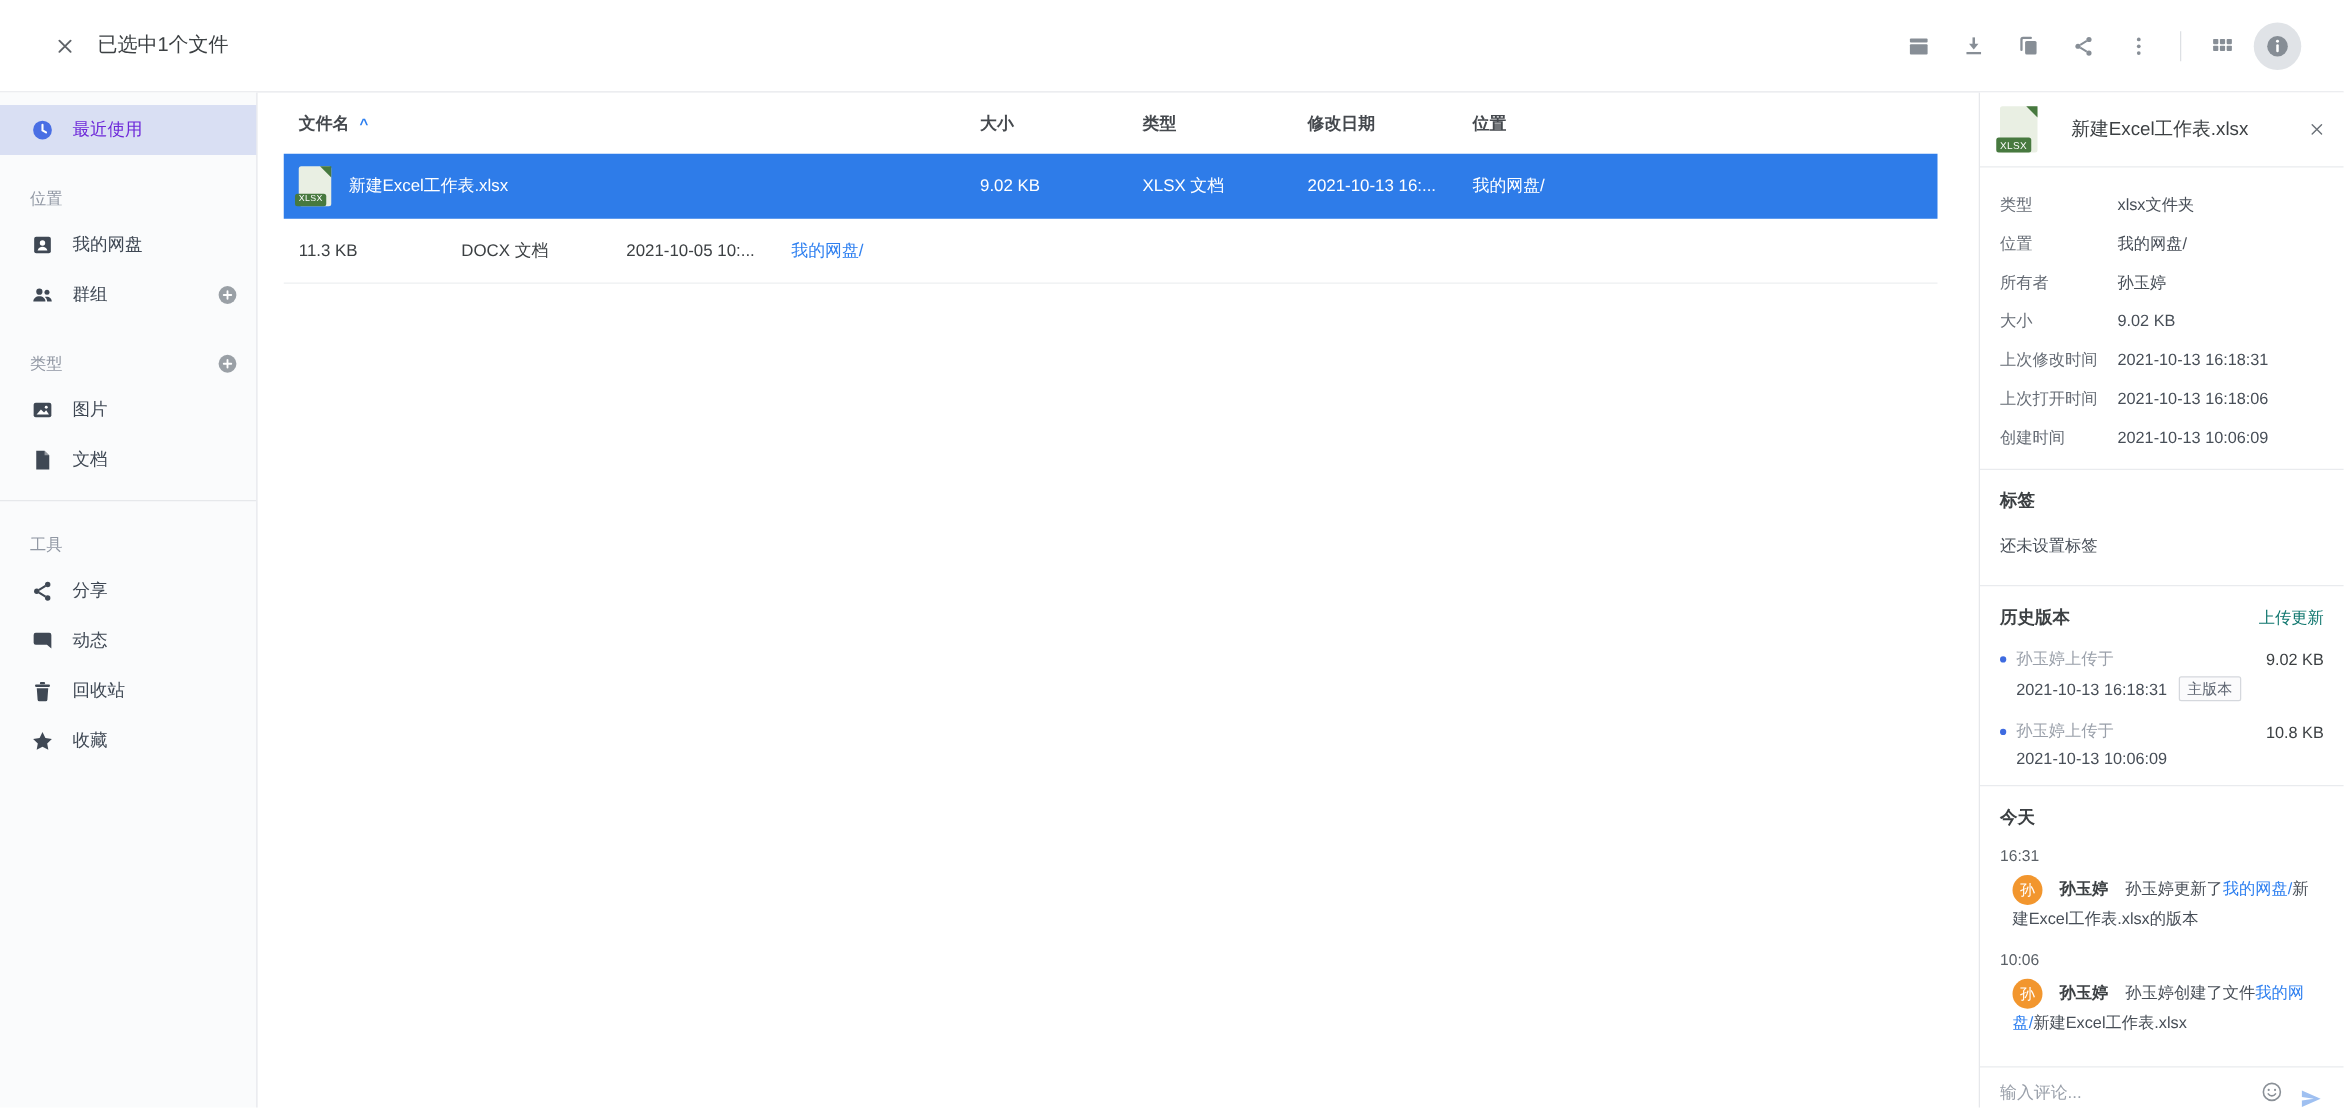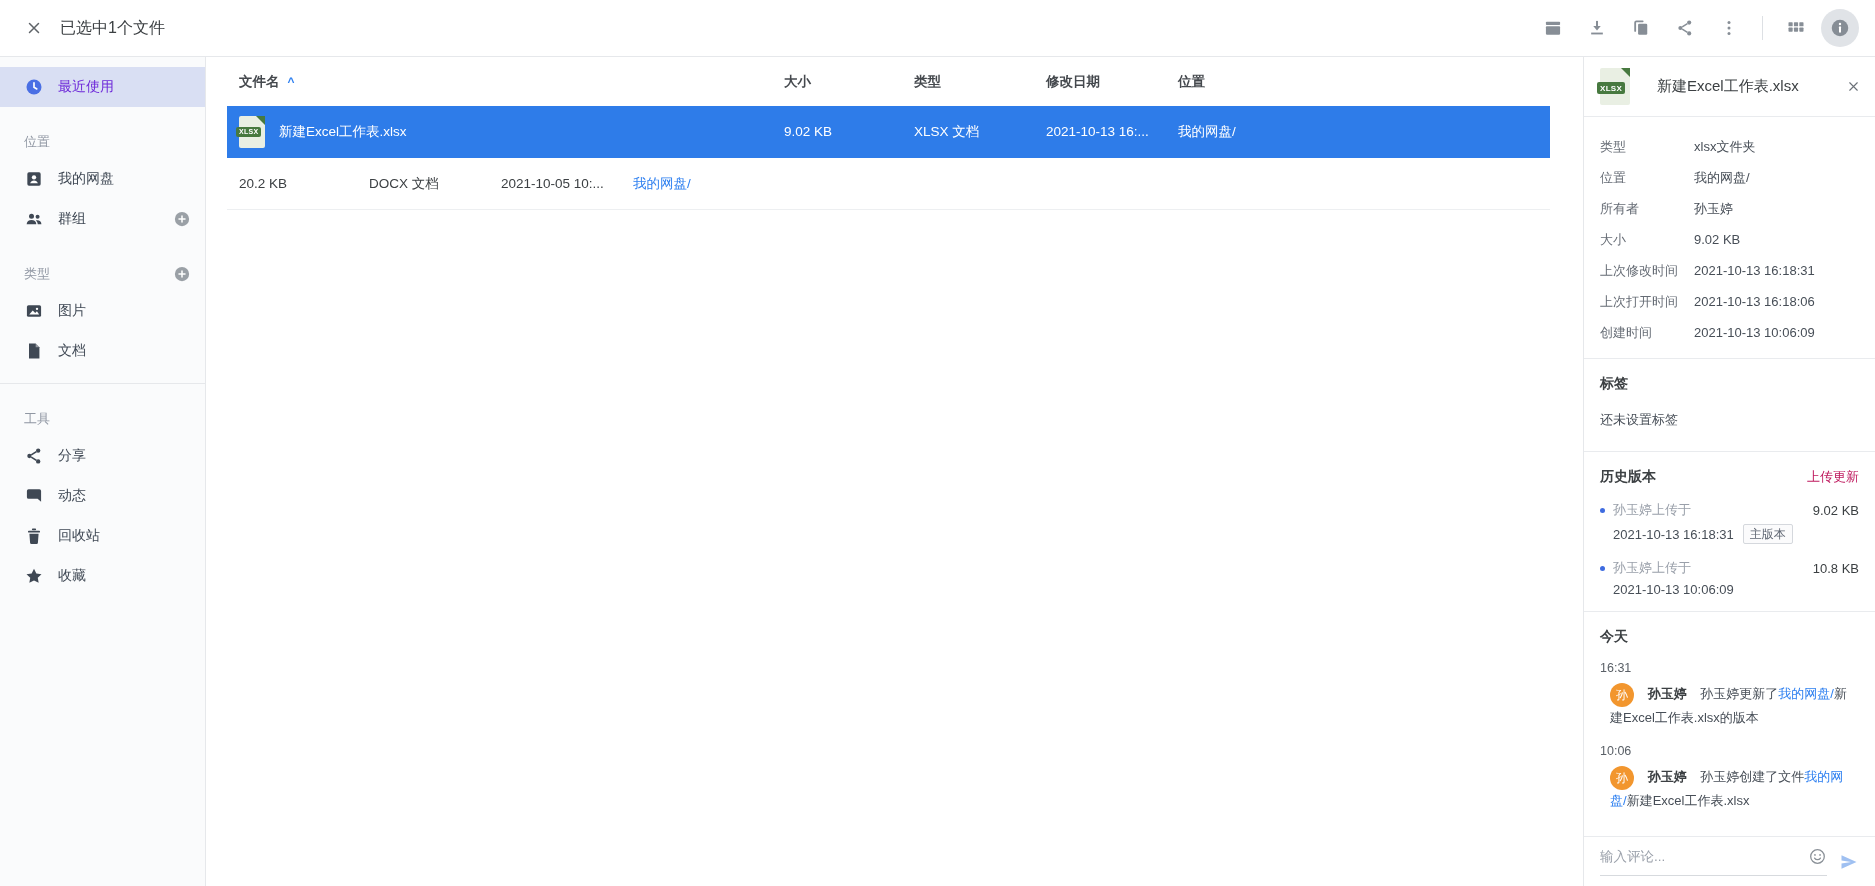--- a/index.html
+++ b/index.html
@@ -1,20 +1,20 @@
 <!DOCTYPE html>
 <html><head>
 <meta charset="utf-8">
 <style>
   * { box-sizing: border-box; margin: 0; padding: 0; }
   html,body { width:1875px; height:886px; overflow:hidden; background:#fff;
     font-family:"Liberation Sans","DejaVu Sans",sans-serif; color:#3c4043; }
 
   
-  .topbar { height:57px; display:flex; align-items:center; padding:0 16px; border-bottom:1px solid #e6e8eb; }
+  .topbar { height:74px; display:flex; align-items:center; padding:0 34px; border-bottom:1px solid #e6e8eb; }
   .tb-close { width:36px; height:36px; display:flex; align-items:center; justify-content:center; color:#5f6368; cursor:pointer; }
   .tb-title { font-size:16px; color:#3c4043; margin-left:8px; }
   .tb-actions { margin-left:auto; display:flex; align-items:center; gap:6px; }
   .tb-btn { width:38px; height:38px; display:flex; align-items:center; justify-content:center; color:#878e96; cursor:pointer; border-radius:50%; }
   .tb-sep { width:1px; height:24px; background:#dde0e4; margin:0 8px; }
   .tb-btn.info-active { background:#e0e3e7; }
 
   
   .app { display:flex; height:829px; }
 
@@ -37,21 +37,21 @@
   .c-size { width:130px; flex:none; }
   .c-type { width:132px; flex:none; }
   .c-mod  { width:132px; flex:none; }
   .c-loc  { width:372px; flex:none; }
   .sort { color:#2d7ff0; font-size:12px; font-weight:700; margin-left:8px; }
   .loc-link { color:#2d7ff0; text-decoration:none; cursor:pointer; }
   .row.selected .loc-link { color:#fff; }
 
   .file-ic { width:26px; height:32px; border-radius:2px; position:relative; margin-right:14px; flex:none; }
   .file-ic .fold { position:absolute; top:0; right:0; width:0; height:0; border-left:9px solid transparent; }
-  .file-ic .fbadge { position:absolute; left:-3px; bottom:11px; color:#fff; font-style:normal; font-weight:700; font-size:7px; letter-spacing:.3px; padding:1.5px 3px; border-radius:2px; }
+  .file-ic .fbadge { position:absolute; left:-3px; bottom:0; color:#fff; font-style:normal; font-weight:400; font-size:7px; letter-spacing:.3px; padding:1.5px 3px; border-radius:2px; }
   .file-ic.xlsx { background:#e9efe3; }
   .file-ic.xlsx .fold { border-top:9px solid #47793f; }
   .file-ic.xlsx .fbadge { background:#47793f; }
   .file-ic.docx { background:#bcdaf2; }
   .file-ic.docx .fold { border-top:9px solid #2166b5; }
   .file-ic.docx .fbadge { background:#2166b5; }
   .file-ic.lg { width:30px; height:37px; }
   .file-ic.lg .fbadge { font-size:8px; }
   .fname { white-space:nowrap; overflow:hidden; text-overflow:ellipsis; }
 
@@ -63,21 +63,21 @@
   .p-details { padding:14px 16px 10px; }
   .d-row { display:flex; font-size:13px; line-height:31px; }
   .d-label { width:94px; flex:none; color:#666c75; }
   .d-value { color:#474e57; }
   .p-div { height:1px; background:#e9ebee; }
   .sec-title { font-size:14px; font-weight:700; color:#3c4043; }
   .p-tags { padding:16px 16px 22px; }
   .tags-empty { margin-top:18px; font-size:13px; color:#474e57; }
   .p-history { padding:16px 16px 14px; }
   .h-head { display:flex; align-items:center; justify-content:space-between; }
-  .h-link { font-size:13px; color:#be185d; text-decoration:none; cursor:pointer;margin-left:48px; }
+  .h-link { font-size:13px; color:#0f766e; text-decoration:none; cursor:pointer;margin-left:48px; }
   .version { position:relative; padding-left:13px; margin-top:15px; }
   .version::before { content:""; position:absolute; left:0; top:7px; width:5px; height:5px; border-radius:50%; background:#3e6be0; }
   .v-top { display:flex; justify-content:space-between; align-items:center; }
   .v-who { font-size:13px; color:#9aa0aa; }
   .v-size { font-size:13px; color:#3c4043; }
   .v-date-row { display:flex; align-items:center; gap:9px; margin-top:5px; }
   .v-date { font-size:13px; color:#474e57; }
   .v-badge { font-size:12px; color:#5f6672; border:1px solid #d5d8dd; background:#fbfbfc; border-radius:2px; line-height:18px; padding:0 6px; }
   .v-badge:empty { display:none; }
   .p-activity { padding:16px 16px 8px; }
@@ -303,21 +303,21 @@
           </span>
         <span class="fname">新建Excel工作表.xlsx</span>
       </div>
       <div class="c-size">9.02 KB</div>
       <div class="c-type">XLSX 文档</div>
       <div class="c-mod">2021-10-13 16:...</div>
       <div class="c-loc"><a class="loc-link">我的网盘/</a></div>
     </div>
 
     <div class="row">
-      <div class="c-size">20.2 KB</div>
+      <div class="c-size">11.3 KB</div>
       <div class="c-type">DOCX 文档</div>
       <div class="c-mod">2021-10-05 10:...</div>
       <div class="c-loc"><a class="loc-link">我的网盘/</a></div>
     </div>
   </section>
 
   <aside class="panel">
     <div class="p-head">
       <span class="file-ic xlsx lg">
           <i class="fold"></i>

